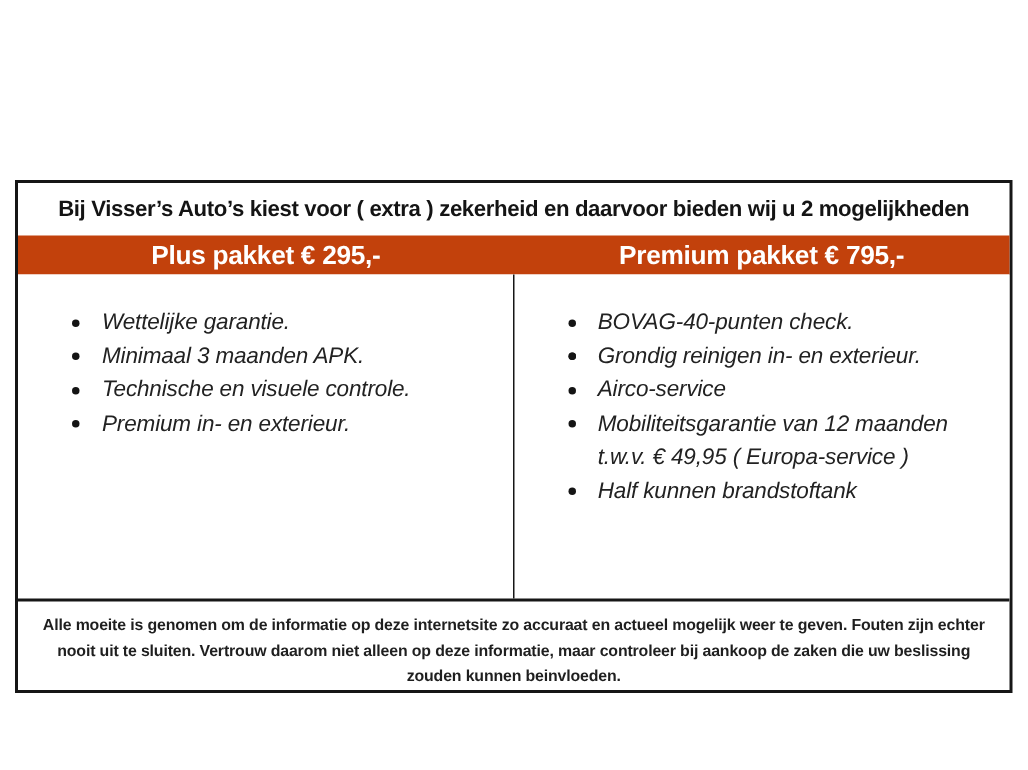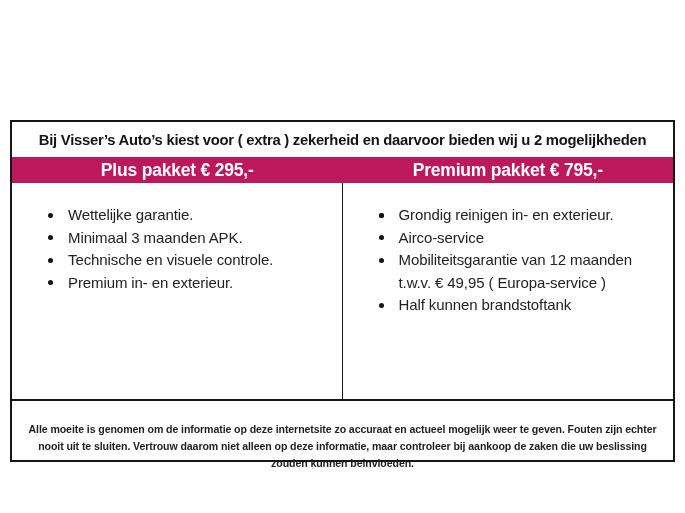--- a/index.html
+++ b/index.html
@@ -27,21 +27,21 @@
     align-items: center;
     justify-content: center;
     font-weight: bold;
     font-size: 14.8px;
     letter-spacing: -0.25px;
     white-space: nowrap;
     color: #141414;
   }
   .band {
     flex: 0 0 26px;
-    background: #be185d;
+    background: #c2410c;
     display: flex;
   }
   .band-cell {
     flex: 1 1 50%;
     display: flex;
     align-items: center;
     justify-content: center;
     color: #ffffff;
     font-weight: bold;
     font-size: 17.5px;
@@ -50,41 +50,42 @@
   }
   .body-cols {
     flex: 0 0 218px;
     display: flex;
     border-bottom: 2px solid #161616;
     background: #ffffff;
   }
   .col {
     flex: 1 1 50%;
     padding: 21px 8px 0 33px;
+    font-style: italic;
   }
   .col-left { border-right: 1.5px solid #161616; }
   ul.features { list-style: none; }
   ul.features li {
     position: relative;
     padding-left: 23px;
     font-size: 15px;
     line-height: 22.5px;
     letter-spacing: -0.1px;
     color: #222222;
   }
   .dot {
     position: absolute;
     left: 3px; top: 8.6px;
     width: 5px; height: 5px;
     border-radius: 50%;
     background: #141414;
   }
   .footer {
     flex: 1 1 auto;
-    padding: 20px 14px 0;
+    padding: 8px 14px 0;
     text-align: center;
     font-size: 10.6px;
     font-weight: bold;
     line-height: 17px;
     letter-spacing: -0.1px;
     color: #1f1f1f;
   }
 </style>
 </head>
 <body>
@@ -119,20 +120,24 @@
             <span class="dot"></span>
             <span>Premium in- en exterieur.</span>
           </li>
         </ul>
       </div>
 
       <div class="col">
         <ul class="features">
           <li>
             <span class="dot"></span>
+            <span>BOVAG-40-punten check.</span>
+          </li>
+          <li>
+            <span class="dot"></span>
           </li>
           <li>
             <span class="dot"></span>
             <span>Grondig reinigen in- en exterieur.</span>
           </li>
           <li>
             <span class="dot"></span>
             <span>Airco-service</span>
           </li>
           <li>

